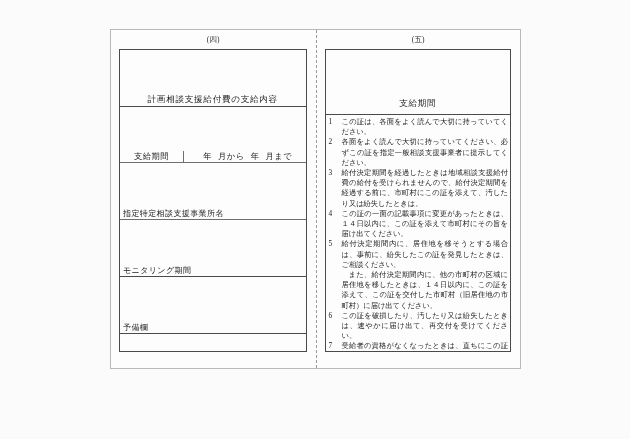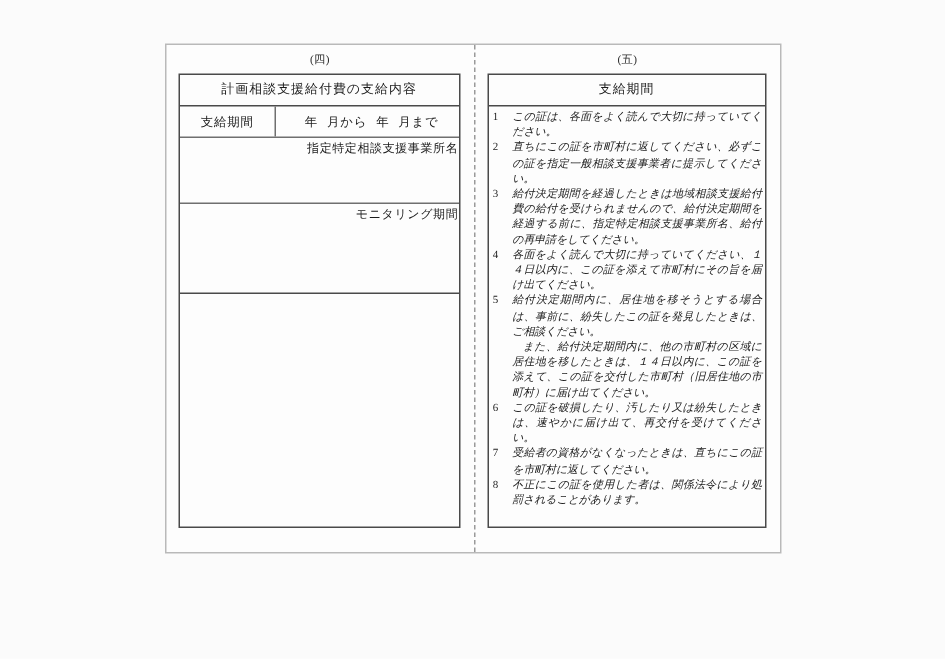--- a/index.html
+++ b/index.html
@@ -60,20 +60,21 @@
     border: 1.3px solid #4a4a4a;
     box-sizing: border-box;
     display: flex;
     flex-direction: column;
     background: #fdfdfd;
   }
 
   .row {
     box-sizing: border-box;
     position: relative;
+    margin-top: 44px;
   }
 
   
   .row-title {
     height: 21px;
     border-bottom: 1.2px solid #4a4a4a;
     display: flex;
     align-items: center;
     justify-content: center;
     font-size: 8.6px;
@@ -121,21 +122,20 @@
   .row-block.office      { height: 44px; }
   .row-block.monitoring  { height: 60px; border-bottom: 1.2px solid #4a4a4a; }
   .row-block.reserve     { height: 57px; border-bottom: 1.2px solid #4a4a4a; }
   .row-block.blank       { flex: 1; border-bottom: none; }
 
   .block-label {
     font-size: 8px;
     letter-spacing: .4px;
     line-height: 10px;
     white-space: nowrap;
-    text-align: right;
   }
 
   
   .notice-body {
     flex: 1;
     padding: 2px 2px 0 3px;
     box-sizing: border-box;
     overflow: hidden;
   }
   .notice-item {
@@ -151,21 +151,20 @@
     flex: 0 0 auto;
     width: 13px;
     text-align: left;
     font-size: 7.3px;
     line-height: 10.2px;
   }
   .notice-text {
     flex: 1 1 auto;
     text-align: justify;
     text-justify: inter-character;
-    font-style: italic;
   }
   
   .notice-item.cont .notice-num { width: 13px; }
   .notice-item.cont .notice-text { text-indent: 7px; }
 </style>
 </head>
 <body>
 
 <div id="page-frame">
 
@@ -188,20 +187,23 @@
       </div>
 
       <div class="row row-block office">
         <div class="block-label">指定特定相談支援事業所名</div>
       </div>
 
       <div class="row row-block monitoring">
         <div class="block-label">モニタリング期間</div>
       </div>
 
+      <div class="row row-block reserve">
+        <div class="block-label">予備欄</div>
+      </div>
 
       <div class="row row-block blank">
         <div class="block-label"></div>
       </div>
 
     </div>
   </div>
 
   <div class="page-half right">
 
@@ -211,29 +213,29 @@
 
       <div class="row row-title">支給期間</div>
 
       <div class="notice-body" id="notice-body">
           <div class="notice-item">
             <span class="notice-num">1</span>
             <span class="notice-text">この証は、各面をよく読んで大切に持っていてください。</span>
           </div>
           <div class="notice-item">
             <span class="notice-num">2</span>
-            <span class="notice-text">直ちにこの証を市町村に返してください、必ずこの証を指定一般相談支援事業者に提示してください。</span>
+            <span class="notice-text">各面をよく読んで大切に持っていてください、必ずこの証を指定一般相談支援事業者に提示してください。</span>
           </div>
           <div class="notice-item">
             <span class="notice-num">3</span>
-            <span class="notice-text">給付決定期間を経過したときは地域相談支援給付費の給付を受けられませんので、給付決定期間を経過する前に、指定特定相談支援事業所名、給付の再申請をしてください。</span>
+            <span class="notice-text">給付決定期間を経過したときは地域相談支援給付費の給付を受けられませんので、給付決定期間を経過する前に、市町村にこの証を添えて、汚したり又は紛失したときは。</span>
           </div>
           <div class="notice-item">
             <span class="notice-num">4</span>
-            <span class="notice-text">各面をよく読んで大切に持っていてください、１４日以内に、この証を添えて市町村にその旨を届け出てください。</span>
+            <span class="notice-text">この証の一面の記載事項に変更があったときは、１４日以内に、この証を添えて市町村にその旨を届け出てください。</span>
           </div>
           <div class="notice-item">
             <span class="notice-num">5</span>
             <span class="notice-text">給付決定期間内に、居住地を移そうとする場合は、事前に、紛失したこの証を発見したときは、ご相談ください。</span>
           </div>
           <div class="notice-item cont">
             <span class="notice-num"></span>
             <span class="notice-text">また、給付決定期間内に、他の市町村の区域に居住地を移したときは、１４日以内に、この証を添えて、この証を交付した市町村（旧居住地の市町村）に届け出てください。</span>
           </div>
           <div class="notice-item">

